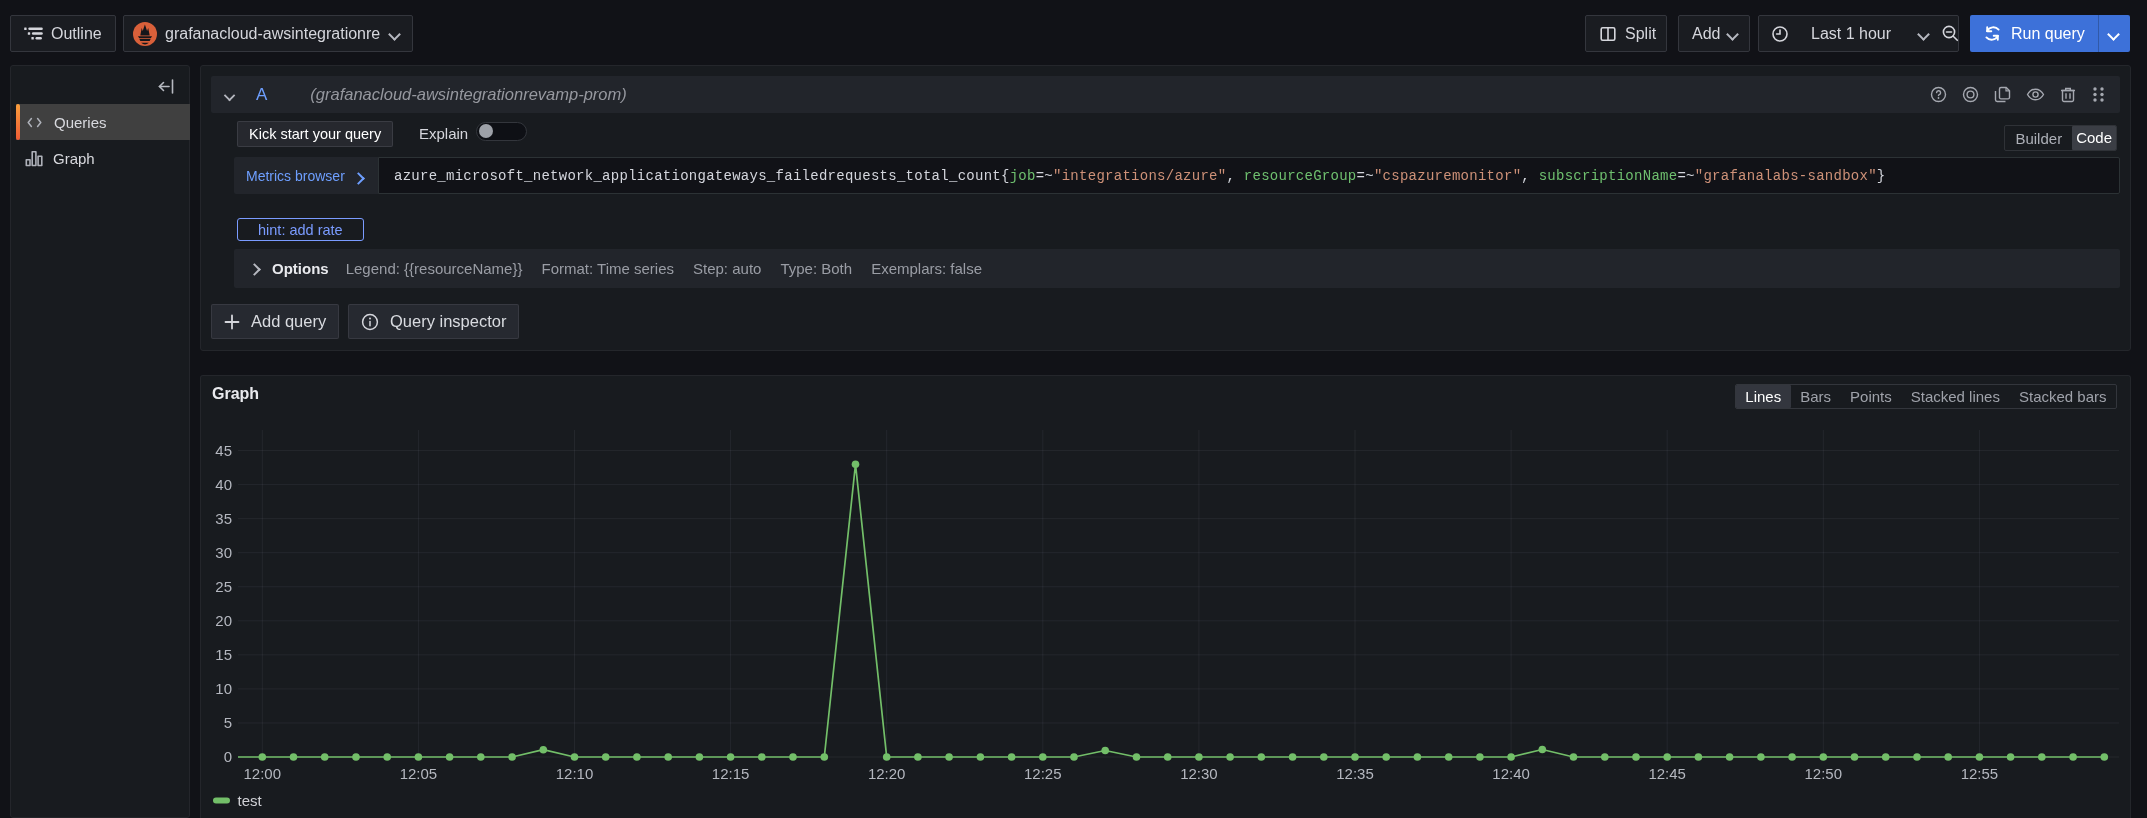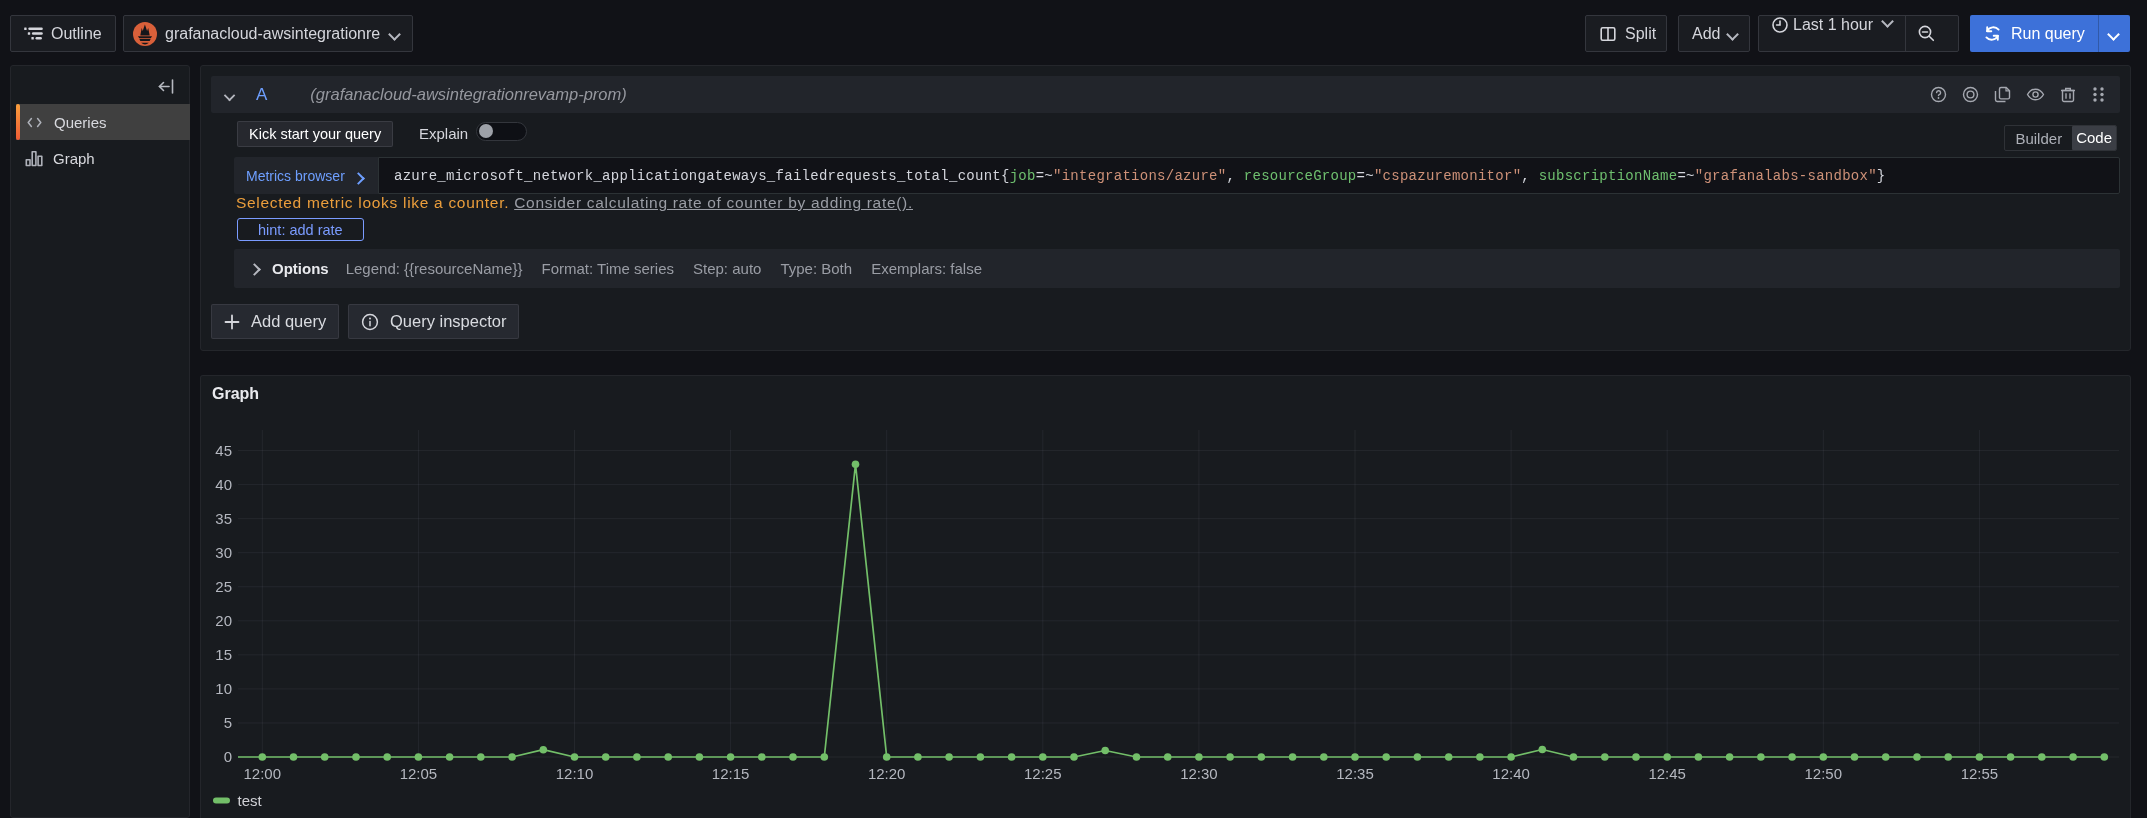--- a/index.html
+++ b/index.html
@@ -80,21 +80,21 @@
     <path d="M9 2.8 V15.2"></path>
   </svg>
   Split
 </div>
 
 <div class="btn" style="left:1678px; width:72px;">
   Add <span class="caret"></span>
 </div>
 
 <div class="btn" style="left:1758px; width:201px; padding:0; gap:0;">
-  <div style="display:flex;align-items:flex-start;gap:4px;padding:0 12px;height:100%;">
+  <div style="display:flex;align-items:center;gap:22px;padding:0 12px;height:100%;">
     <svg class="icon" width="18" height="18" viewBox="0 0 18 18" fill="none" stroke="#d5d6dc" stroke-width="1.6" stroke-linecap="round">
       <circle cx="9" cy="9" r="7"></circle>
       <path d="M9 5 V9 H5.6"></path>
     </svg>
     Last 1 hour
     <span class="caret" style="margin-left:6px;"></span>
   </div>
   <div style="width:1px;height:100%;background:#34363d;"></div>
   <div style="display:flex;align-items:center;justify-content:center;width:40px;height:100%;">
     <svg class="icon" width="19" height="19" viewBox="0 0 19 19" fill="none" stroke="#d5d6dc" stroke-width="1.6" stroke-linecap="round">
@@ -198,23 +198,20 @@
     <span style="padding:0 10px;color:#adb0b8;">Builder</span>
     <span style="padding:0 4px;background:#3b3e45;color:#fff;font-weight:500;height:24px;line-height:24px;border-radius:1px;">Code</span>
   </div>
 
   <div class="abs" style="left:33px;top:91px;width:144px;height:37px;background:#22252b;border-radius:2px 0 0 2px;display:flex;align-items:center;justify-content:flex-start;padding-left:12px;gap:8px;color:#6e9fff;font-size:14px;font-weight:500;">
     Metrics browser
     <span class="caret b" style="transform:rotate(-90deg) translate(-2px,0);"></span>
   </div>
   <div class="abs" style="left:177px;top:91px;width:1742px;height:37px;background:#111217;border:1px solid #2c3235;border-radius:0 2px 2px 0;display:flex;align-items:center;font-family:'Liberation Mono',monospace;font-size:14px;letter-spacing:0.27px;color:#d4d6dd;white-space:pre;overflow:hidden;padding-left:15px;">azure_microsoft_network_applicationgateways_failedrequests_total_count{<span style="color:#6fc06f;">job</span>=~<span style="color:#ce9178;">"integrations/azure"</span>, <span style="color:#6fc06f;">resourceGroup</span>=~<span style="color:#ce9178;">"cspazuremonitor"</span>, <span style="color:#6fc06f;">subscriptionName</span>=~<span style="color:#ce9178;">"grafanalabs-sandbox"</span>}</div>
 
-  <div class="abs" style="left:35px;top:128px;font-size:15.5px;letter-spacing:0.7px;">
-    <span style="color:#eb9e3c;">Selected metric looks like a counter. </span><span style="color:#9a9da5;text-decoration:underline;">Consider calculating rate of counter by adding rate().</span>
-  </div>
 
   <div class="abs" style="left:36px;top:152px;height:23px;border:1px solid #7a9bff;border-radius:3px;display:flex;align-items:center;padding:0 20px;color:#7a9bff;font-size:14.5px;">hint: add rate</div>
 
   <div id="optrow">
     <span class="caret" style="transform:rotate(-90deg);margin-left:15px;"></span>
     <span style="color:#e9eaee;font-weight:600;margin-left:13px;">Options</span>
     <span style="margin-left:17px;">Legend: {{resourceName}}</span>
     <span style="margin-left:19px;">Format: Time series</span>
     <span style="margin-left:19px;">Step: auto</span>
     <span style="margin-left:19px;">Type: Both</span>
@@ -232,20 +229,27 @@
         <circle cx="9" cy="9" r="7.4"></circle>
         <path d="M9 8.4 V12.7" stroke-linecap="round"></path>
         <circle cx="9" cy="5.4" r="1" fill="#d5d6dc" stroke="none"></circle>
       </svg>
     Query inspector
   </div>
 </div>
 
 <div class="panel" id="gpanel">
   <div class="abs" style="left:11px;top:9px;font-size:16px;font-weight:600;color:#e9eaee;">Graph</div>
+  <div class="radio-group" style="right:13px;top:8px;">
+    <span class="sel">Lines</span>
+      <span>Bars</span>
+      <span>Points</span>
+      <span>Stacked lines</span>
+      <span>Stacked bars</span>
+  </div>
 </div>
 
 <svg class="abs" style="left:200px;top:375px;" width="1931" height="443" viewBox="200 375 1931 443" id="chart">
     <line x1="238" y1="757" x2="2119" y2="757" stroke="rgba(204,204,220,0.07)" stroke-width="1"></line>
     <line x1="238" y1="722.95" x2="2119" y2="722.95" stroke="rgba(204,204,220,0.07)" stroke-width="1"></line>
     <line x1="238" y1="688.9" x2="2119" y2="688.9" stroke="rgba(204,204,220,0.07)" stroke-width="1"></line>
     <line x1="238" y1="654.85" x2="2119" y2="654.85" stroke="rgba(204,204,220,0.07)" stroke-width="1"></line>
     <line x1="238" y1="620.8" x2="2119" y2="620.8" stroke="rgba(204,204,220,0.07)" stroke-width="1"></line>
     <line x1="238" y1="586.75" x2="2119" y2="586.75" stroke="rgba(204,204,220,0.07)" stroke-width="1"></line>
     <line x1="238" y1="552.7" x2="2119" y2="552.7" stroke="rgba(204,204,220,0.07)" stroke-width="1"></line>

